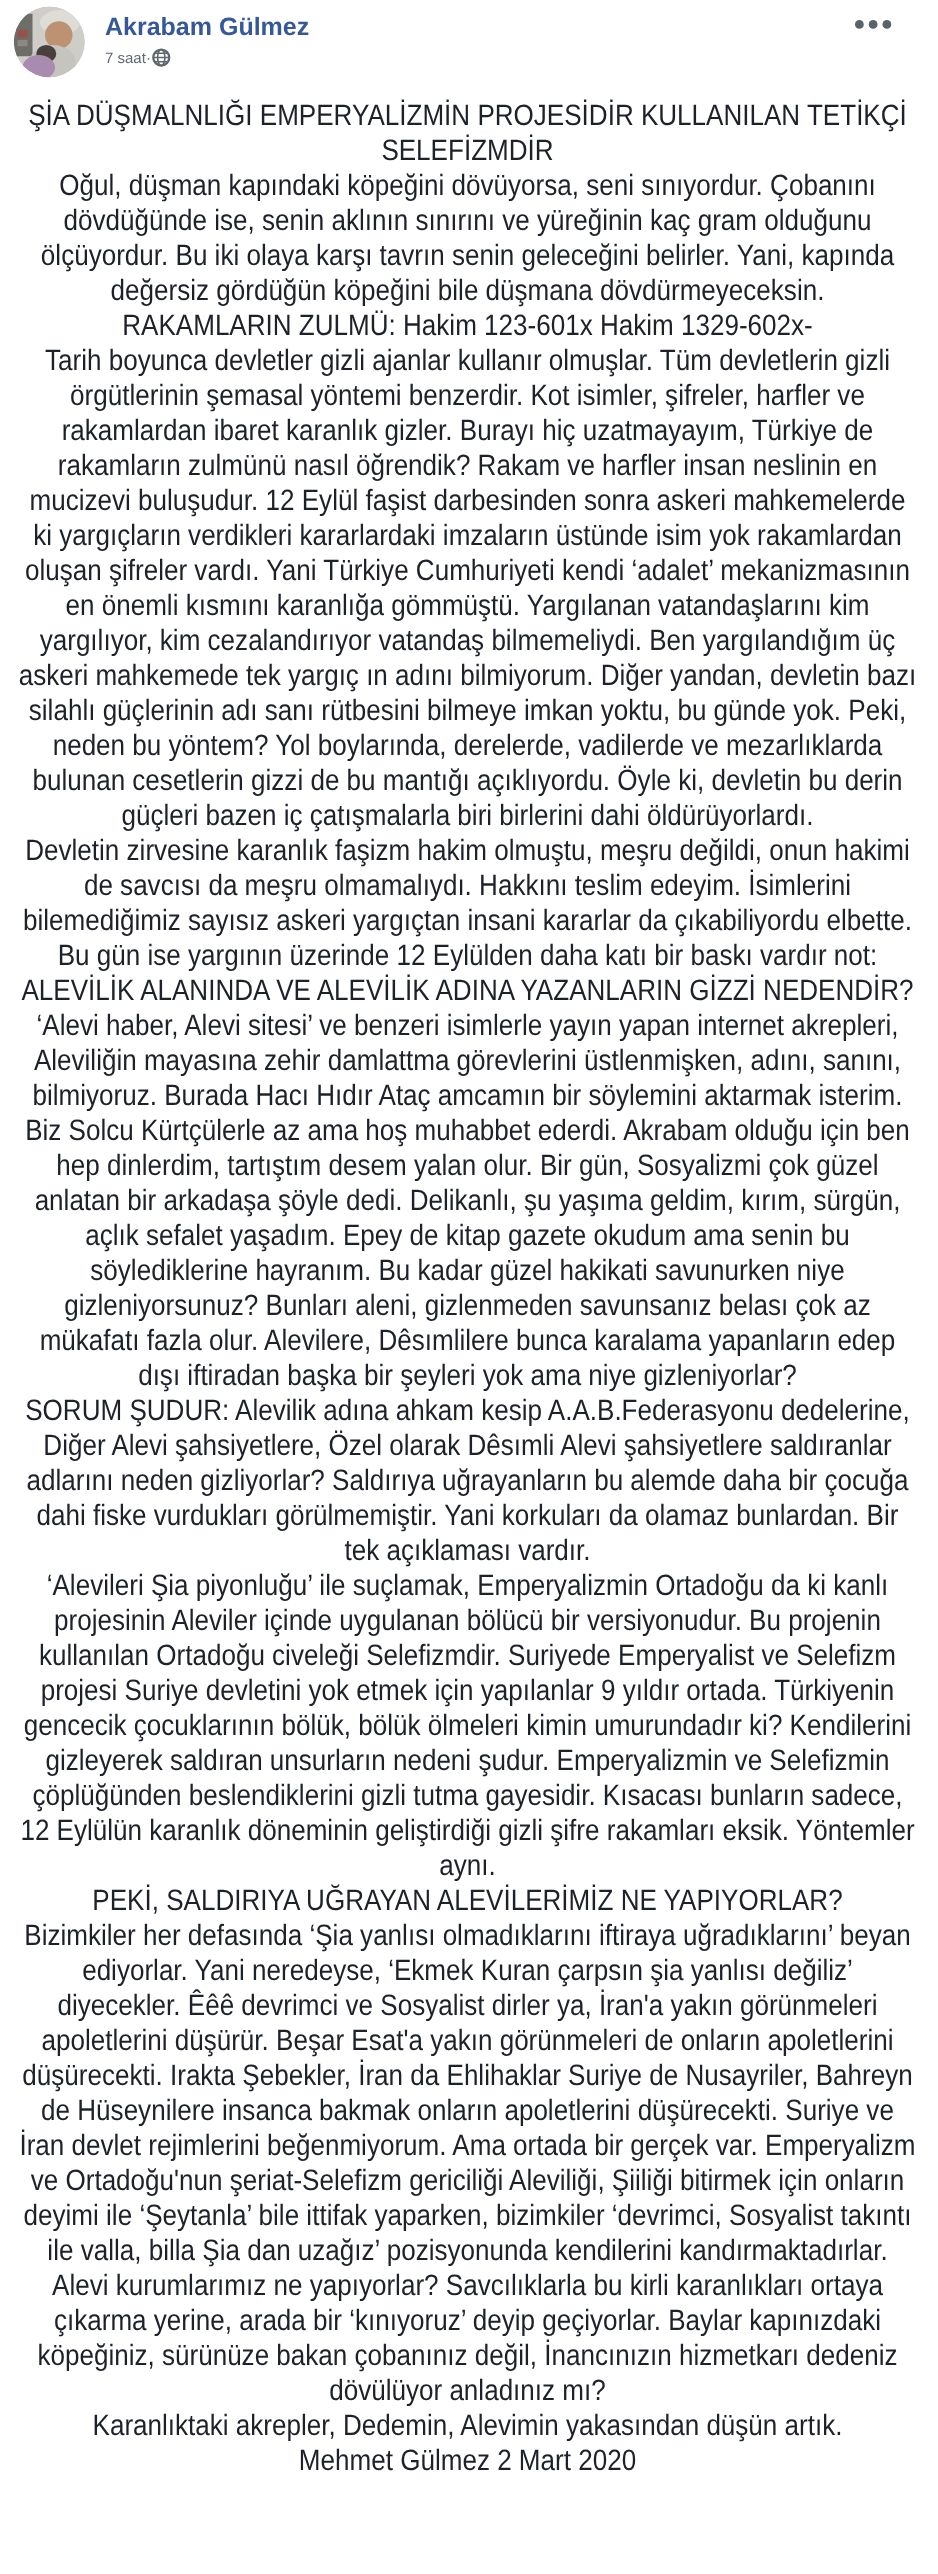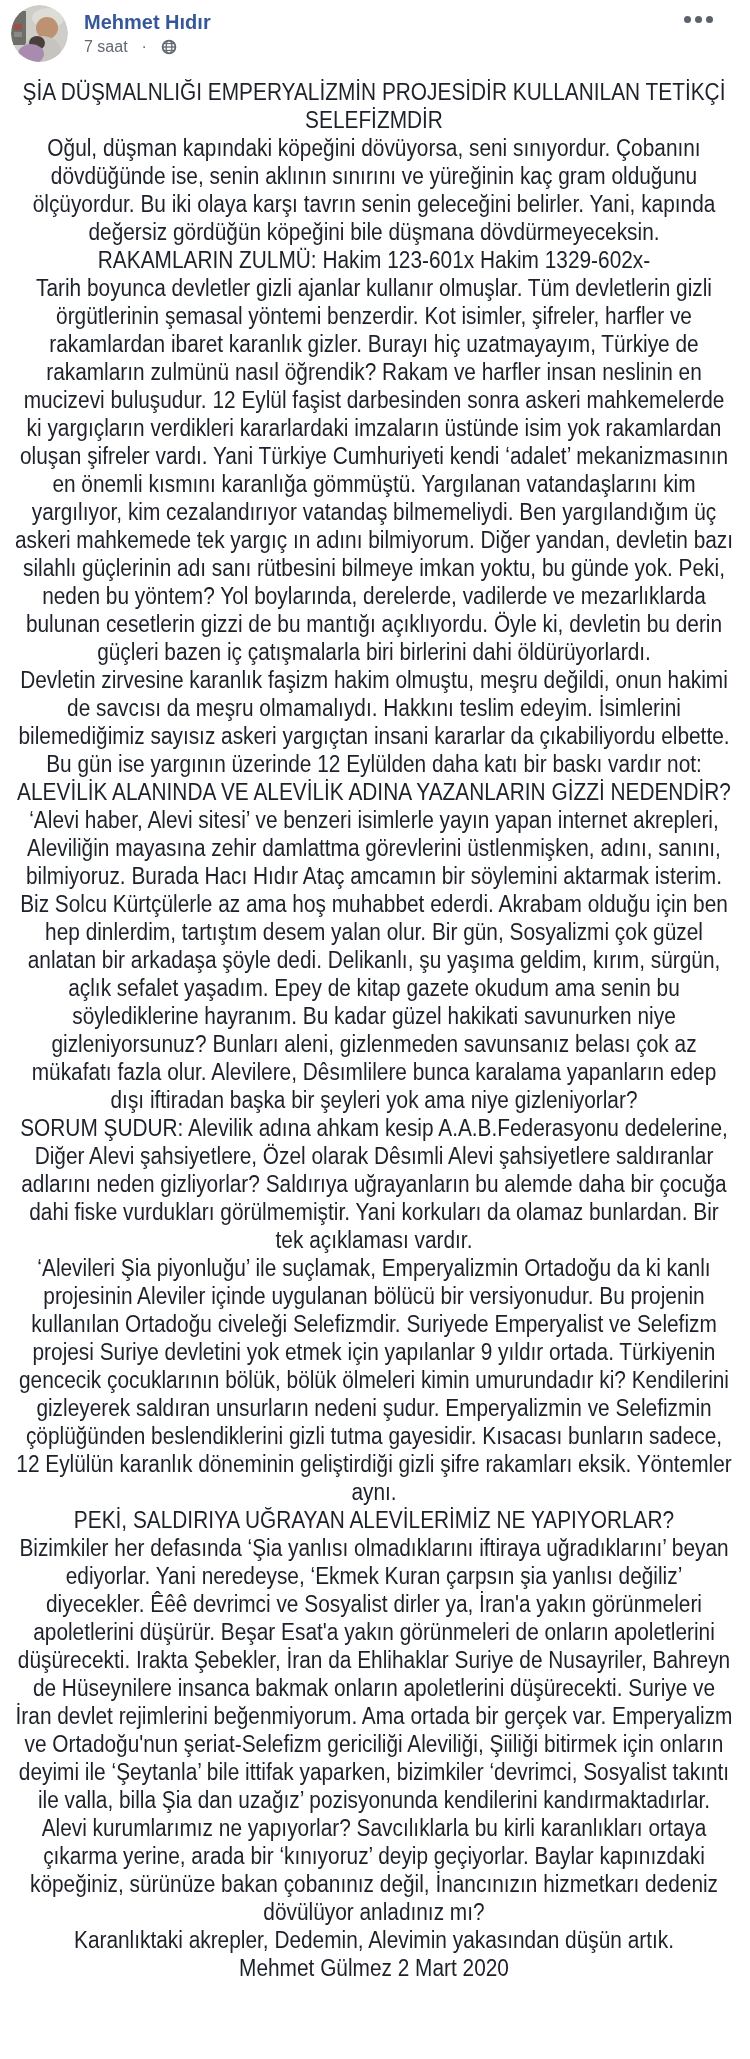--- a/index.html
+++ b/index.html
@@ -45,22 +45,22 @@
     color: #365899;
     text-decoration: none;
     line-height: 1.2;
     display: inline-block;
     cursor: pointer;
   }
   .sub-line {
     margin-top: 4px;
     display: flex;
     align-items: center;
-    gap: 14px;
-    font-size: 16px;
+    gap: 0;
+    font-size: 12px;
     color: #616770;
   }
   .sub-line .timestamp { cursor: pointer; }
   .globe { display: inline-flex; align-items: center; }
   .options-menu {
     position: absolute;
     top: 12px;
     right: 33px;
     display: flex;
     gap: 4px;
@@ -117,21 +117,21 @@
           <ellipse cx="37" cy="13" rx="16" ry="10" fill="#dddcd6"></ellipse>
           <ellipse cx="36" cy="23" rx="11" ry="11" fill="#bd9273"></ellipse>
           <ellipse cx="31" cy="46" rx="19" ry="15" fill="#c6c4bf"></ellipse>
           <ellipse cx="26" cy="38" rx="8" ry="7" fill="#49403b"></ellipse>
           <ellipse cx="20" cy="49" rx="13" ry="10" fill="#a98bb0"></ellipse>
         </g>
       </svg>
     </div>
 
     <div class="header-meta">
-      <a class="author-name">Mehmet Hıdır</a>
+      <a class="author-name">Akrabam Gülmez</a>
       <div class="sub-line">
         <span class="timestamp">7 saat</span>
         <span class="separator">·</span>
         <span class="globe">
           <svg width="16" height="16" viewBox="0 0 16 16">
             <circle cx="8" cy="8" r="6.4" fill="none" stroke="#616770" stroke-width="1.8"></circle>
             <ellipse cx="8" cy="8" rx="2.9" ry="6.4" fill="none" stroke="#616770" stroke-width="1.3"></ellipse>
             <line x1="1.6" y1="8" x2="14.4" y2="8" stroke="#616770" stroke-width="1.3"></line>
             <line x1="2.6" y1="4.6" x2="13.4" y2="4.6" stroke="#616770" stroke-width="1.1"></line>
             <line x1="2.6" y1="11.4" x2="13.4" y2="11.4" stroke="#616770" stroke-width="1.1"></line>

